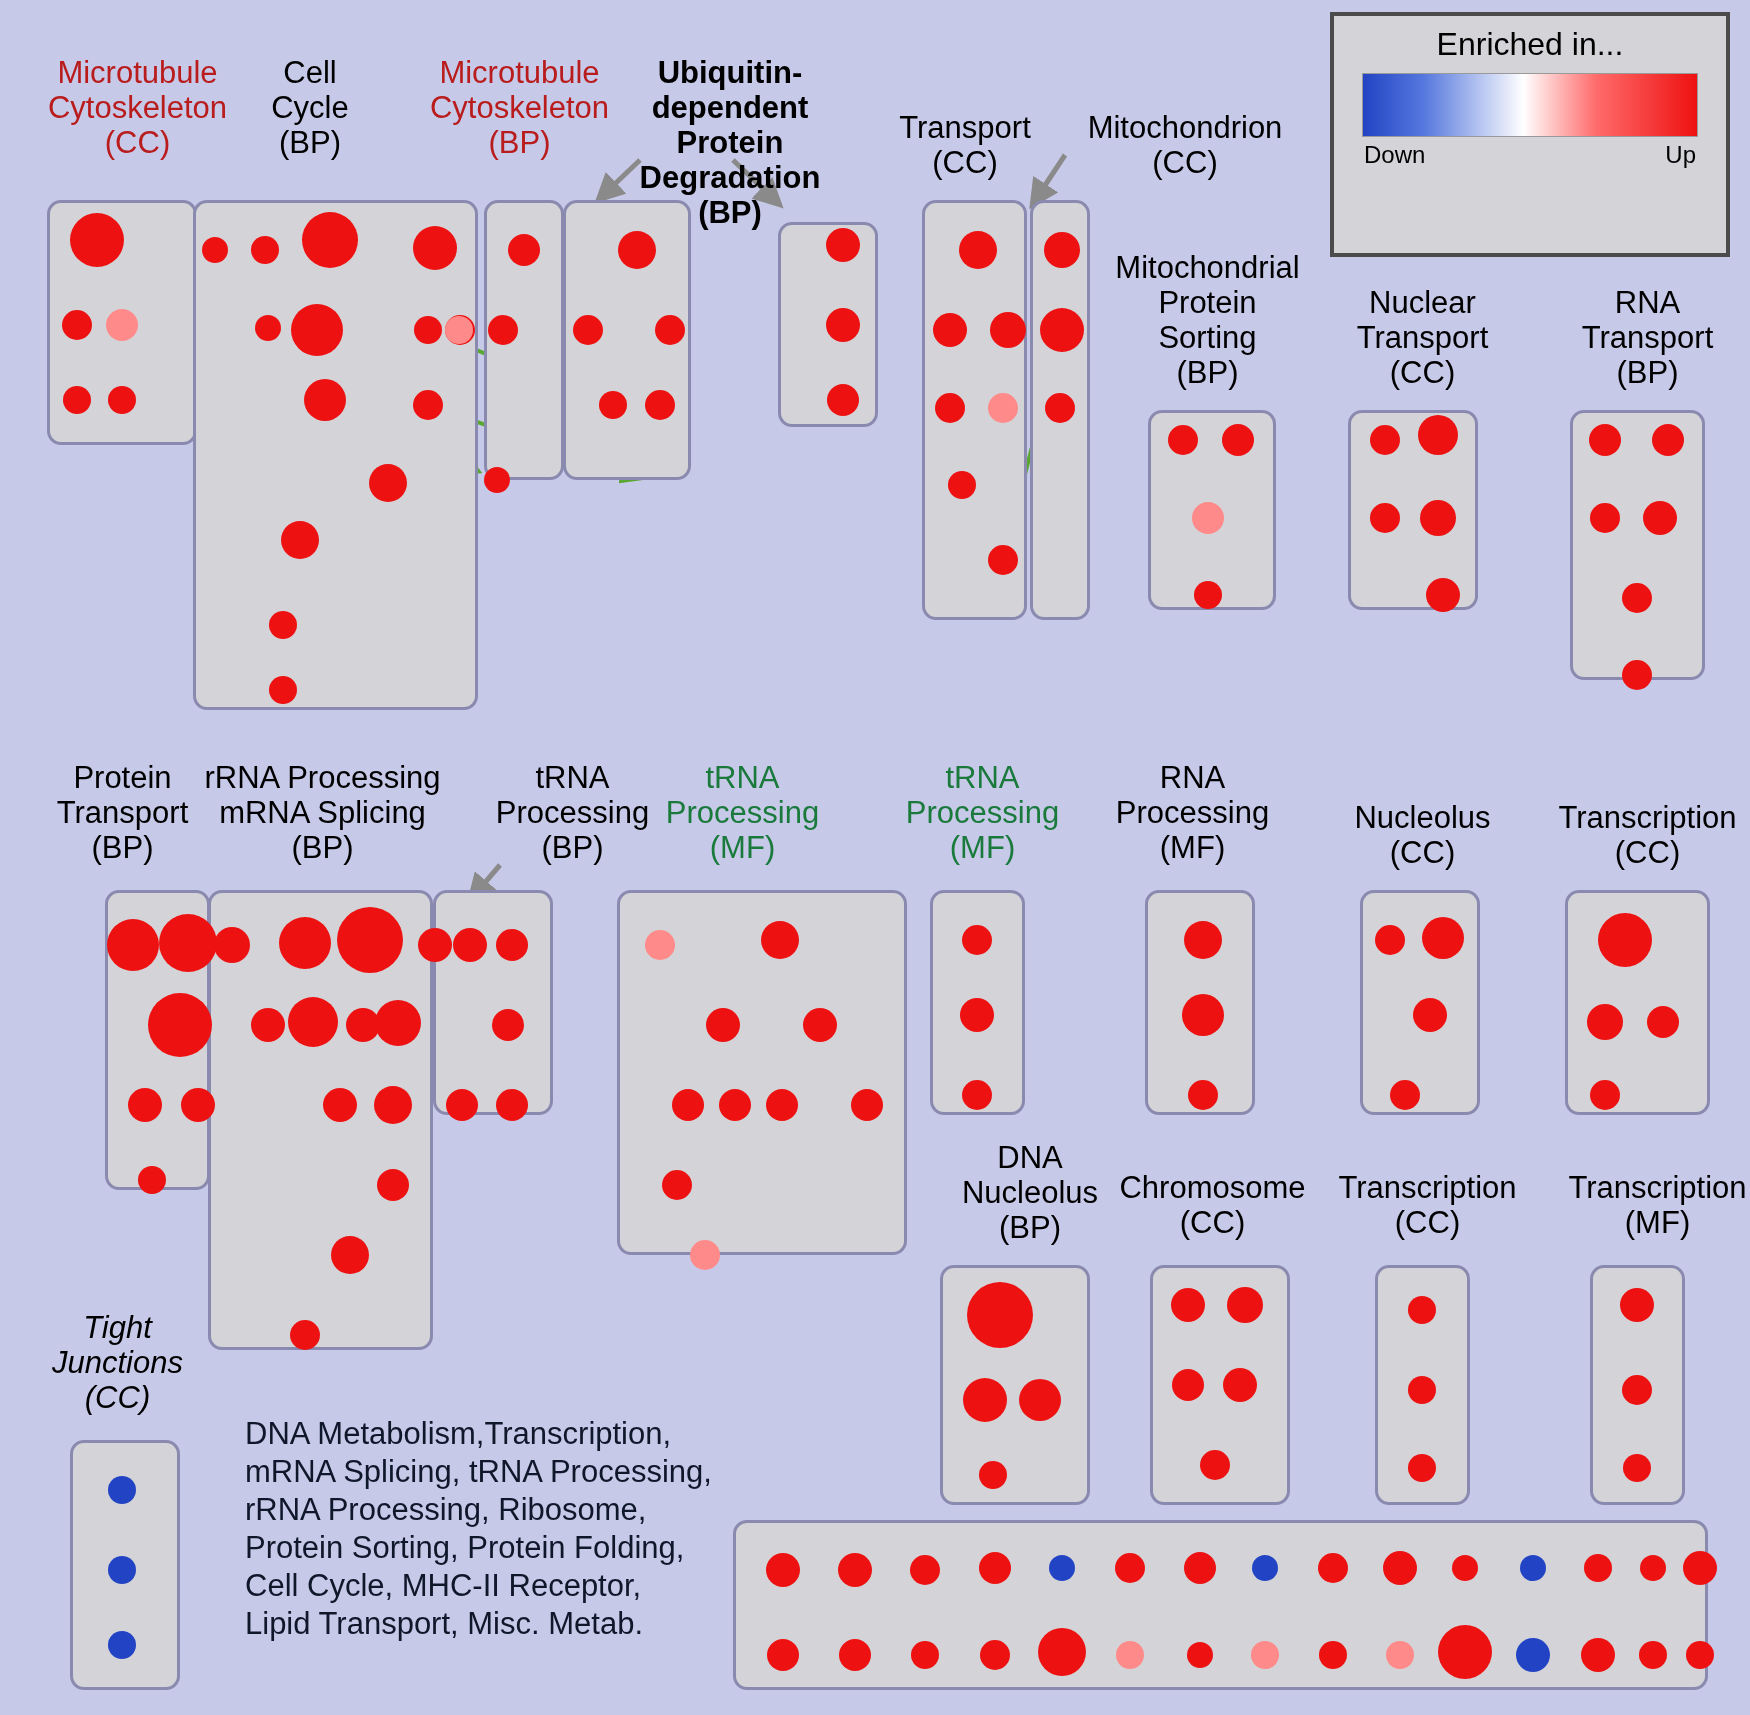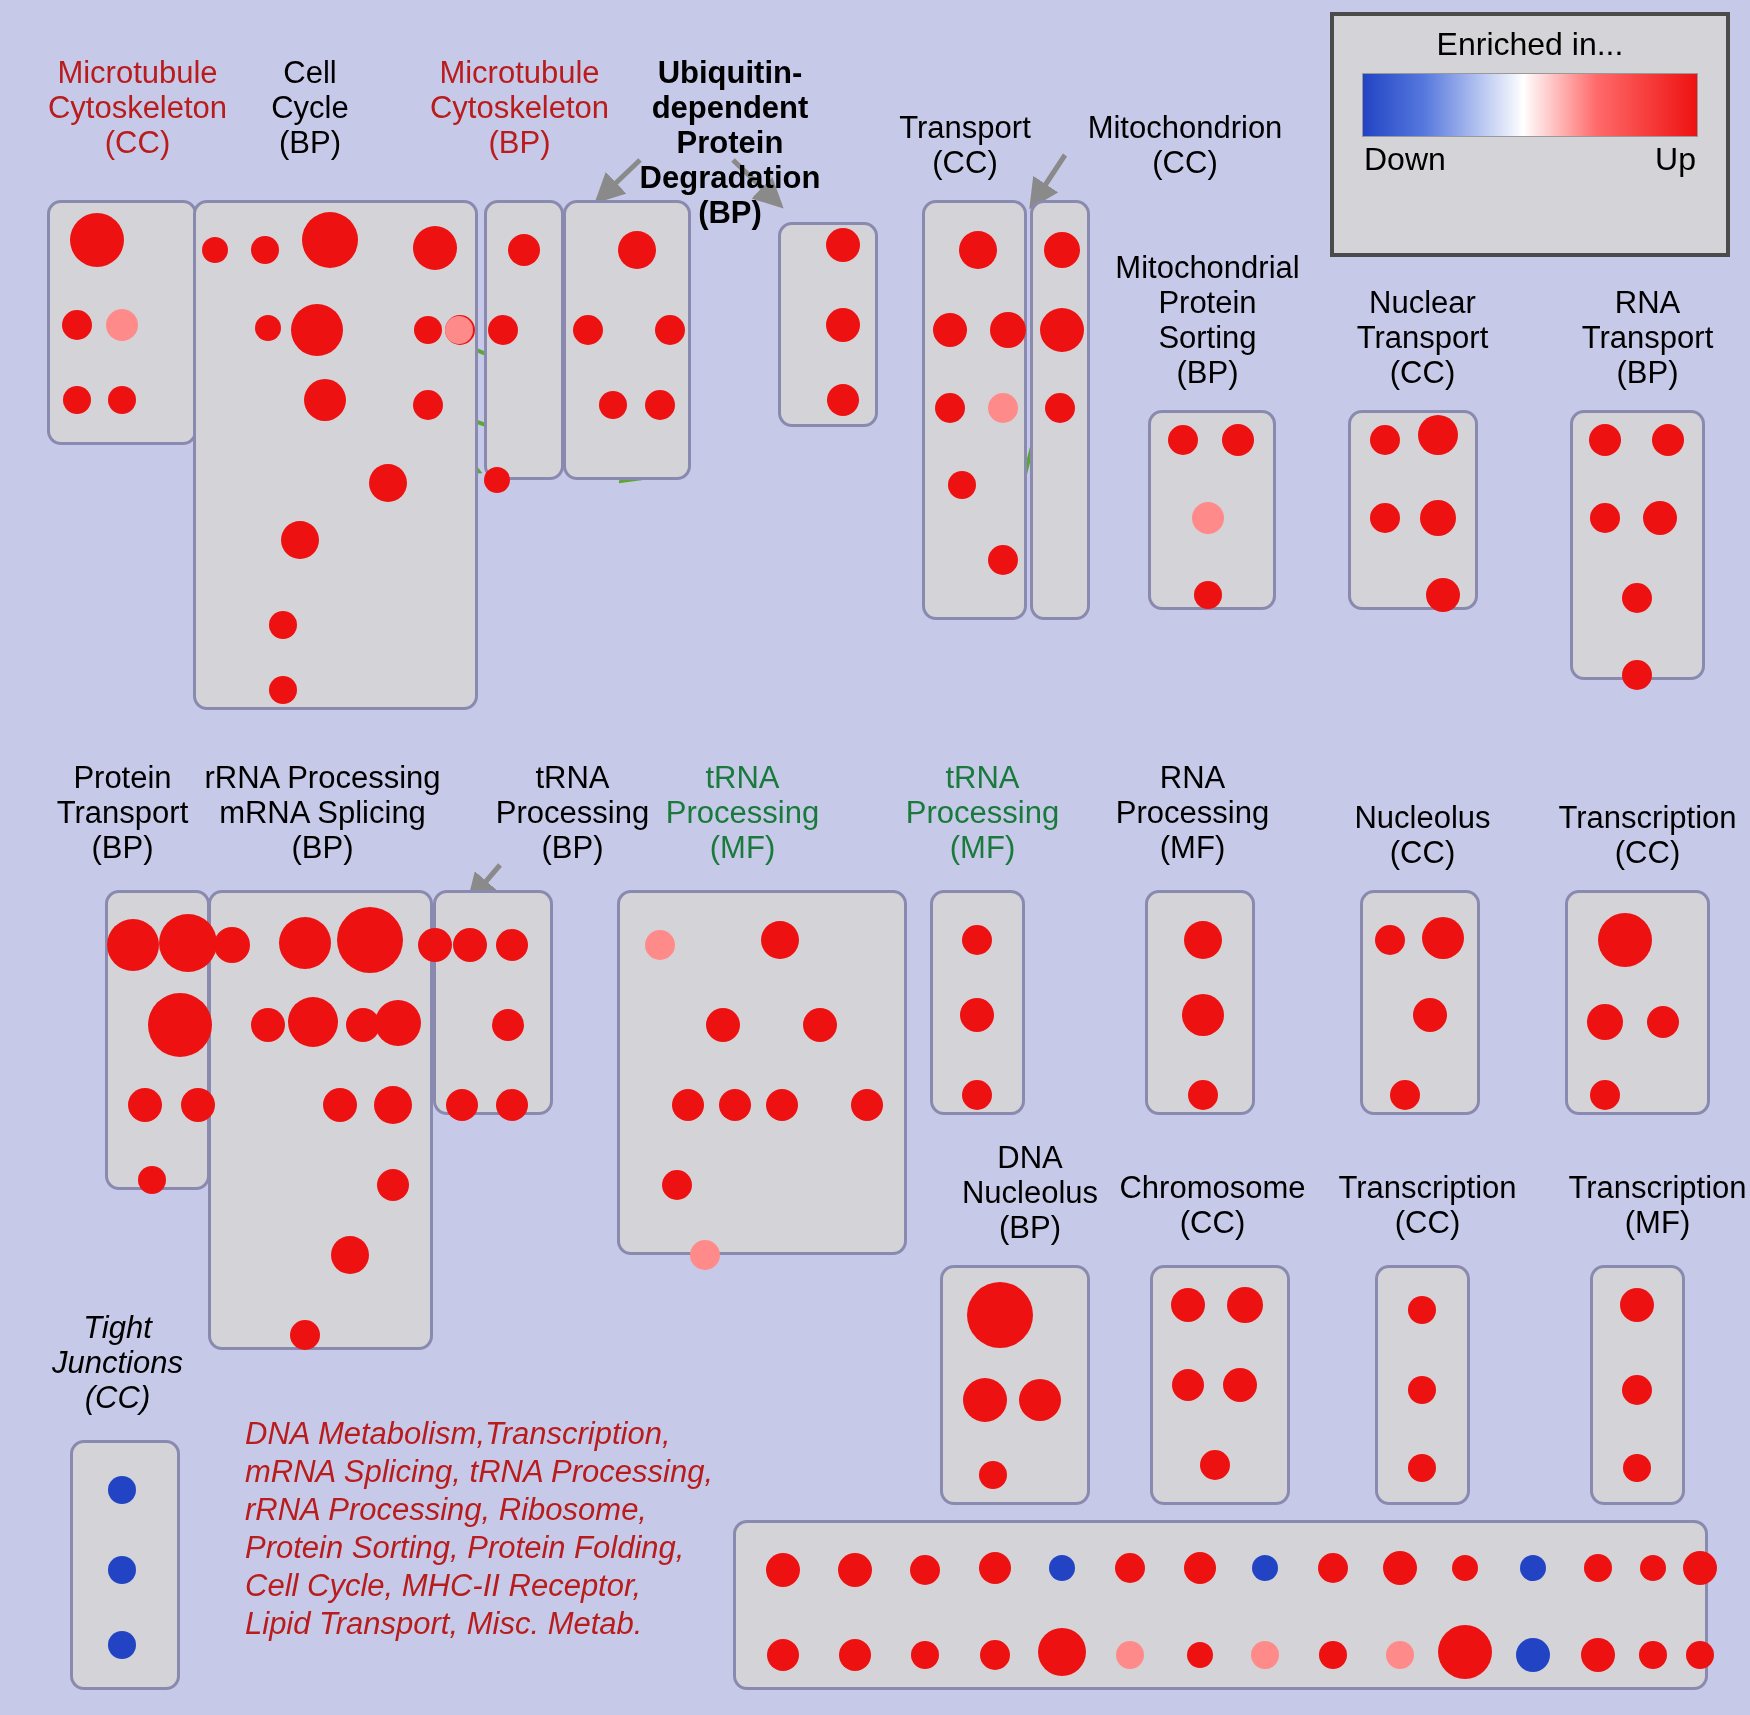--- a/index.html
+++ b/index.html
@@ -35,26 +35,26 @@
     border:4px solid #4b4b4b;
     box-sizing:border-box;
     text-align:center;
   }
   .legend .ltitle{font-size:32px;margin-top:10px;}
   .legend .bar{
     height:62px;margin:10px 28px 4px 28px;
     background:linear-gradient(to right,#2244c4 0%,#5577dd 18%,#ffffff 48%,#ff6a6a 70%,#ee1111 100%);
     border:1px solid #999;
   }
-  .legend .ends{display:flex;justify-content:space-between;padding:0 30px;font-size:32px;}
+  .legend .ends{display:flex;justify-content:space-between;padding:0 30px;font-size:24px;}
   .legend .sub{font-size:29px;line-height:33px;margin-top:6px;}
   .node{position:absolute;border-radius:50%;box-sizing:border-box;}
   .freetext{
-    position:absolute;font-size:31px;line-height:38px;color:#b91c1c;
-    white-space:pre-line;text-align:left;font-style:italic;
+    position:absolute;font-size:31px;line-height:38px;color:#0f172a;
+    white-space:pre-line;text-align:left;
   }
 </style>
 </head>
 <body>
 
 <svg id="canvas" xmlns="http://www.w3.org/2000/svg">
   <defs>
     <marker id="arrowhead" markerWidth="6" markerHeight="6" refX="5" refY="3" orient="auto">
       <path d="M0,0 L6,3 L0,6 Z" fill="#5aa832"></path>
     </marker>

